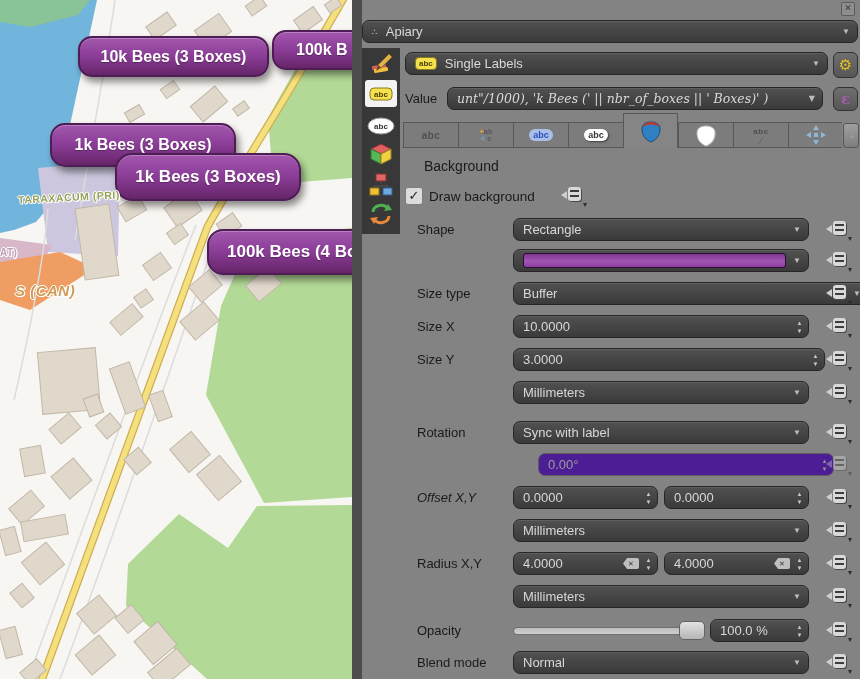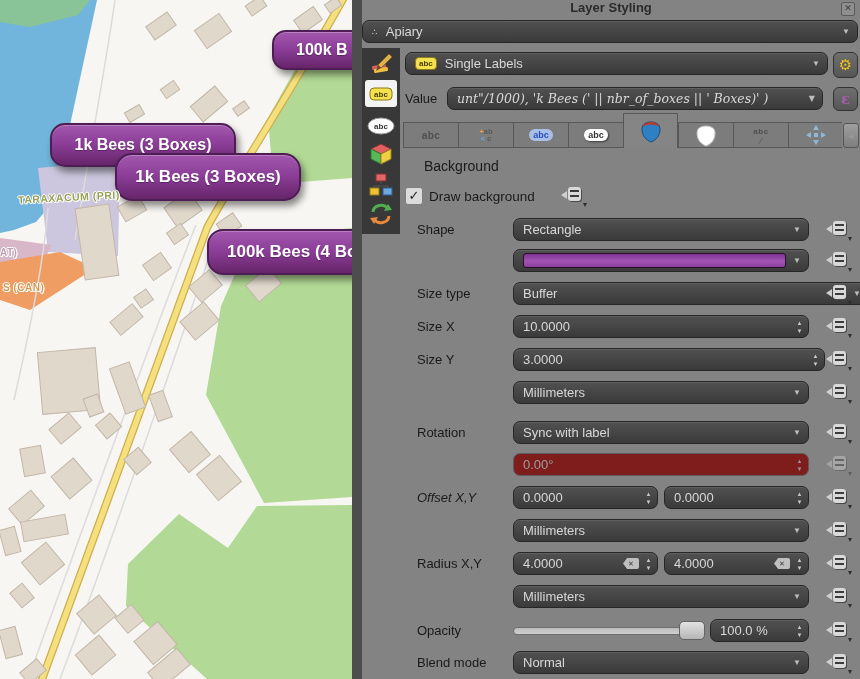--- a/index.html
+++ b/index.html
@@ -27,21 +27,21 @@
   .side-ic{position:absolute;left:3px;width:32px;height:27px;display:flex;align-items:center;justify-content:center;}
   .side-ic.sel{background:#f3f3f3;border-radius:3px;}
   .combo,.spin{position:absolute;height:23px;box-sizing:border-box;
     background:linear-gradient(#515151,#3a3a3a);border:1px solid #262626;border-radius:7px;
     box-shadow:inset 0 1px 0 rgba(255,255,255,.09);color:#d8d8d8;
     display:flex;align-items:center;padding:0 20px 0 9px;white-space:nowrap;overflow:hidden;}
   .combo .car{position:absolute;right:7px;top:7px;color:#bdbdbd;font-size:8px;line-height:8px;}
   .spin{padding-right:18px;}
   .sb{position:absolute;right:1px;top:1px;bottom:1px;width:15px;display:flex;flex-direction:column;
     align-items:center;justify-content:center;color:#c9c9c9;font-size:6px;line-height:6px;gap:2px;}
-  .spin.dis,.combo.dis{background:#7f1d1d;border-color:#5e5e5e;color:#9d9d9d;box-shadow:none;}
+  .spin.dis,.combo.dis{background:#4c1d95;border-color:#5e5e5e;color:#9d9d9d;box-shadow:none;margin-left:25px;}
   .spin.dis .sb{color:#939393;}
   .clr{display:inline-block;width:16px;height:11px;margin-left:auto;background:#bfbfbf;border-radius:2px;
     clip-path:polygon(26% 0,100% 0,100% 100%,26% 100%,0 50%);color:#3a3a3a;font-size:7px;
     line-height:11px;text-align:center;font-weight:bold;}
   .cbar{height:13px;border-radius:3px;border:1px solid #2a0d30;flex:1;margin-right:2px;
     background:linear-gradient(180deg,#7e3590 0%,#a254b4 55%,#8d3f9e 100%);}
   .dd{position:absolute;width:28px;height:20px;}
   .dd .tri{position:absolute;left:0;top:5px;width:0;height:0;border:4px solid transparent;border-right:6px solid #cfcfcf;}
   .dd .bx{position:absolute;left:11px;top:1px;width:13px;height:14px;border-radius:3px;background:#d9d9d9;box-shadow:1px 1px 0 #4a4a4a;}
   .dd .bx:before,.dd .bx:after{content:"";position:absolute;left:2px;width:9px;height:2px;background:#3c3c3c;}
@@ -137,32 +137,32 @@
           <rect x="14" y="586" width="16" height="19" transform="rotate(-40 22 595.5)"></rect>
           <rect x="82" y="601" width="29" height="27" transform="rotate(-40 96.5 614.5)"></rect>
           <rect x="119" y="609" width="21" height="20" transform="rotate(-40 129.5 619)"></rect>
           <rect x="140" y="628" width="31" height="30" transform="rotate(-40 155.5 643)"></rect>
           <rect x="80" y="642" width="31" height="26" transform="rotate(-40 95.5 655)"></rect>
           <rect x="150" y="658" width="38" height="21" transform="rotate(-40 169 668.5)"></rect>
           <rect x="2" y="628" width="17" height="29" transform="rotate(-15 10.5 642.5)"></rect>
           <rect x="22" y="664" width="22" height="15" transform="rotate(-40 33 671.5)"></rect>
         </g>
     </svg>
+  <div class="bee-label" style="left: 78px; top: 36px; width: 187px; height: 37px; font-size: 16px; border-radius: 14px;">10k Bees (3 Boxes)</div>
       <div class="bee-label" style="left: 272px; top: 30px; width: 170px; height: 36px; font-size: 16px; border-radius: 14px; justify-content: flex-start; padding-left: 22px;">100k B</div>
       <div class="bee-label" style="left: 50px; top: 123px; width: 182px; height: 40px; font-size: 16px; border-radius: 15px;">1k Bees (3 Boxes)</div>
       <div class="bee-label" style="left: 115px; top: 153px; width: 182px; height: 44px; font-size: 17px; border-radius: 17px;">1k Bees (3 Boxes)</div>
       <div class="bee-label" style="left: 207px; top: 229px; width: 178px; height: 42px; font-size: 17px; border-radius: 16px; justify-content: flex-start; padding-left: 18px;">100k Bees (4 Boxe</div>
       <div class="place-label" style="left: 18px; top: 191px; font-size: 10.5px; color: rgb(151, 162, 87); transform: rotate(-3deg);">TARAXACUM (PRI)</div>
       <div class="place-label" style="left: 0px; top: 247px; font-size: 10px; color: rgb(192, 159, 179); transform: rotate(0deg);">AT)</div>
-      <div class="place-label" style="left: 3px; top: 282px; font-size: 10px; color: rgb(207, 156, 87); transform: rotate(0deg);">S (CAN)</div>
+      <div class="place-label" style="left: 15px; top: 282px; font-size: 15px; color: rgb(207, 156, 87); transform: rotate(0deg); font-style: italic;">S (CAN)</div>
     </div>
 
   <div id="panel">
     <div id="splitter"></div>
-    <div id="ptitle">Layer Styling</div>
     <div id="pclose">✕</div>
 
     <div class="combo" style="left:10px;top:20px;width:496px;">
       <span style="color:#cfcfcf;font-size:9px;letter-spacing:1px;margin-right:7px;">∴</span>
       <span>Apiary</span>
       <span class="car">▼</span>
     </div>
 
     <div id="sidestrip">
         <div class="side-ic" style="top: 2px;">

